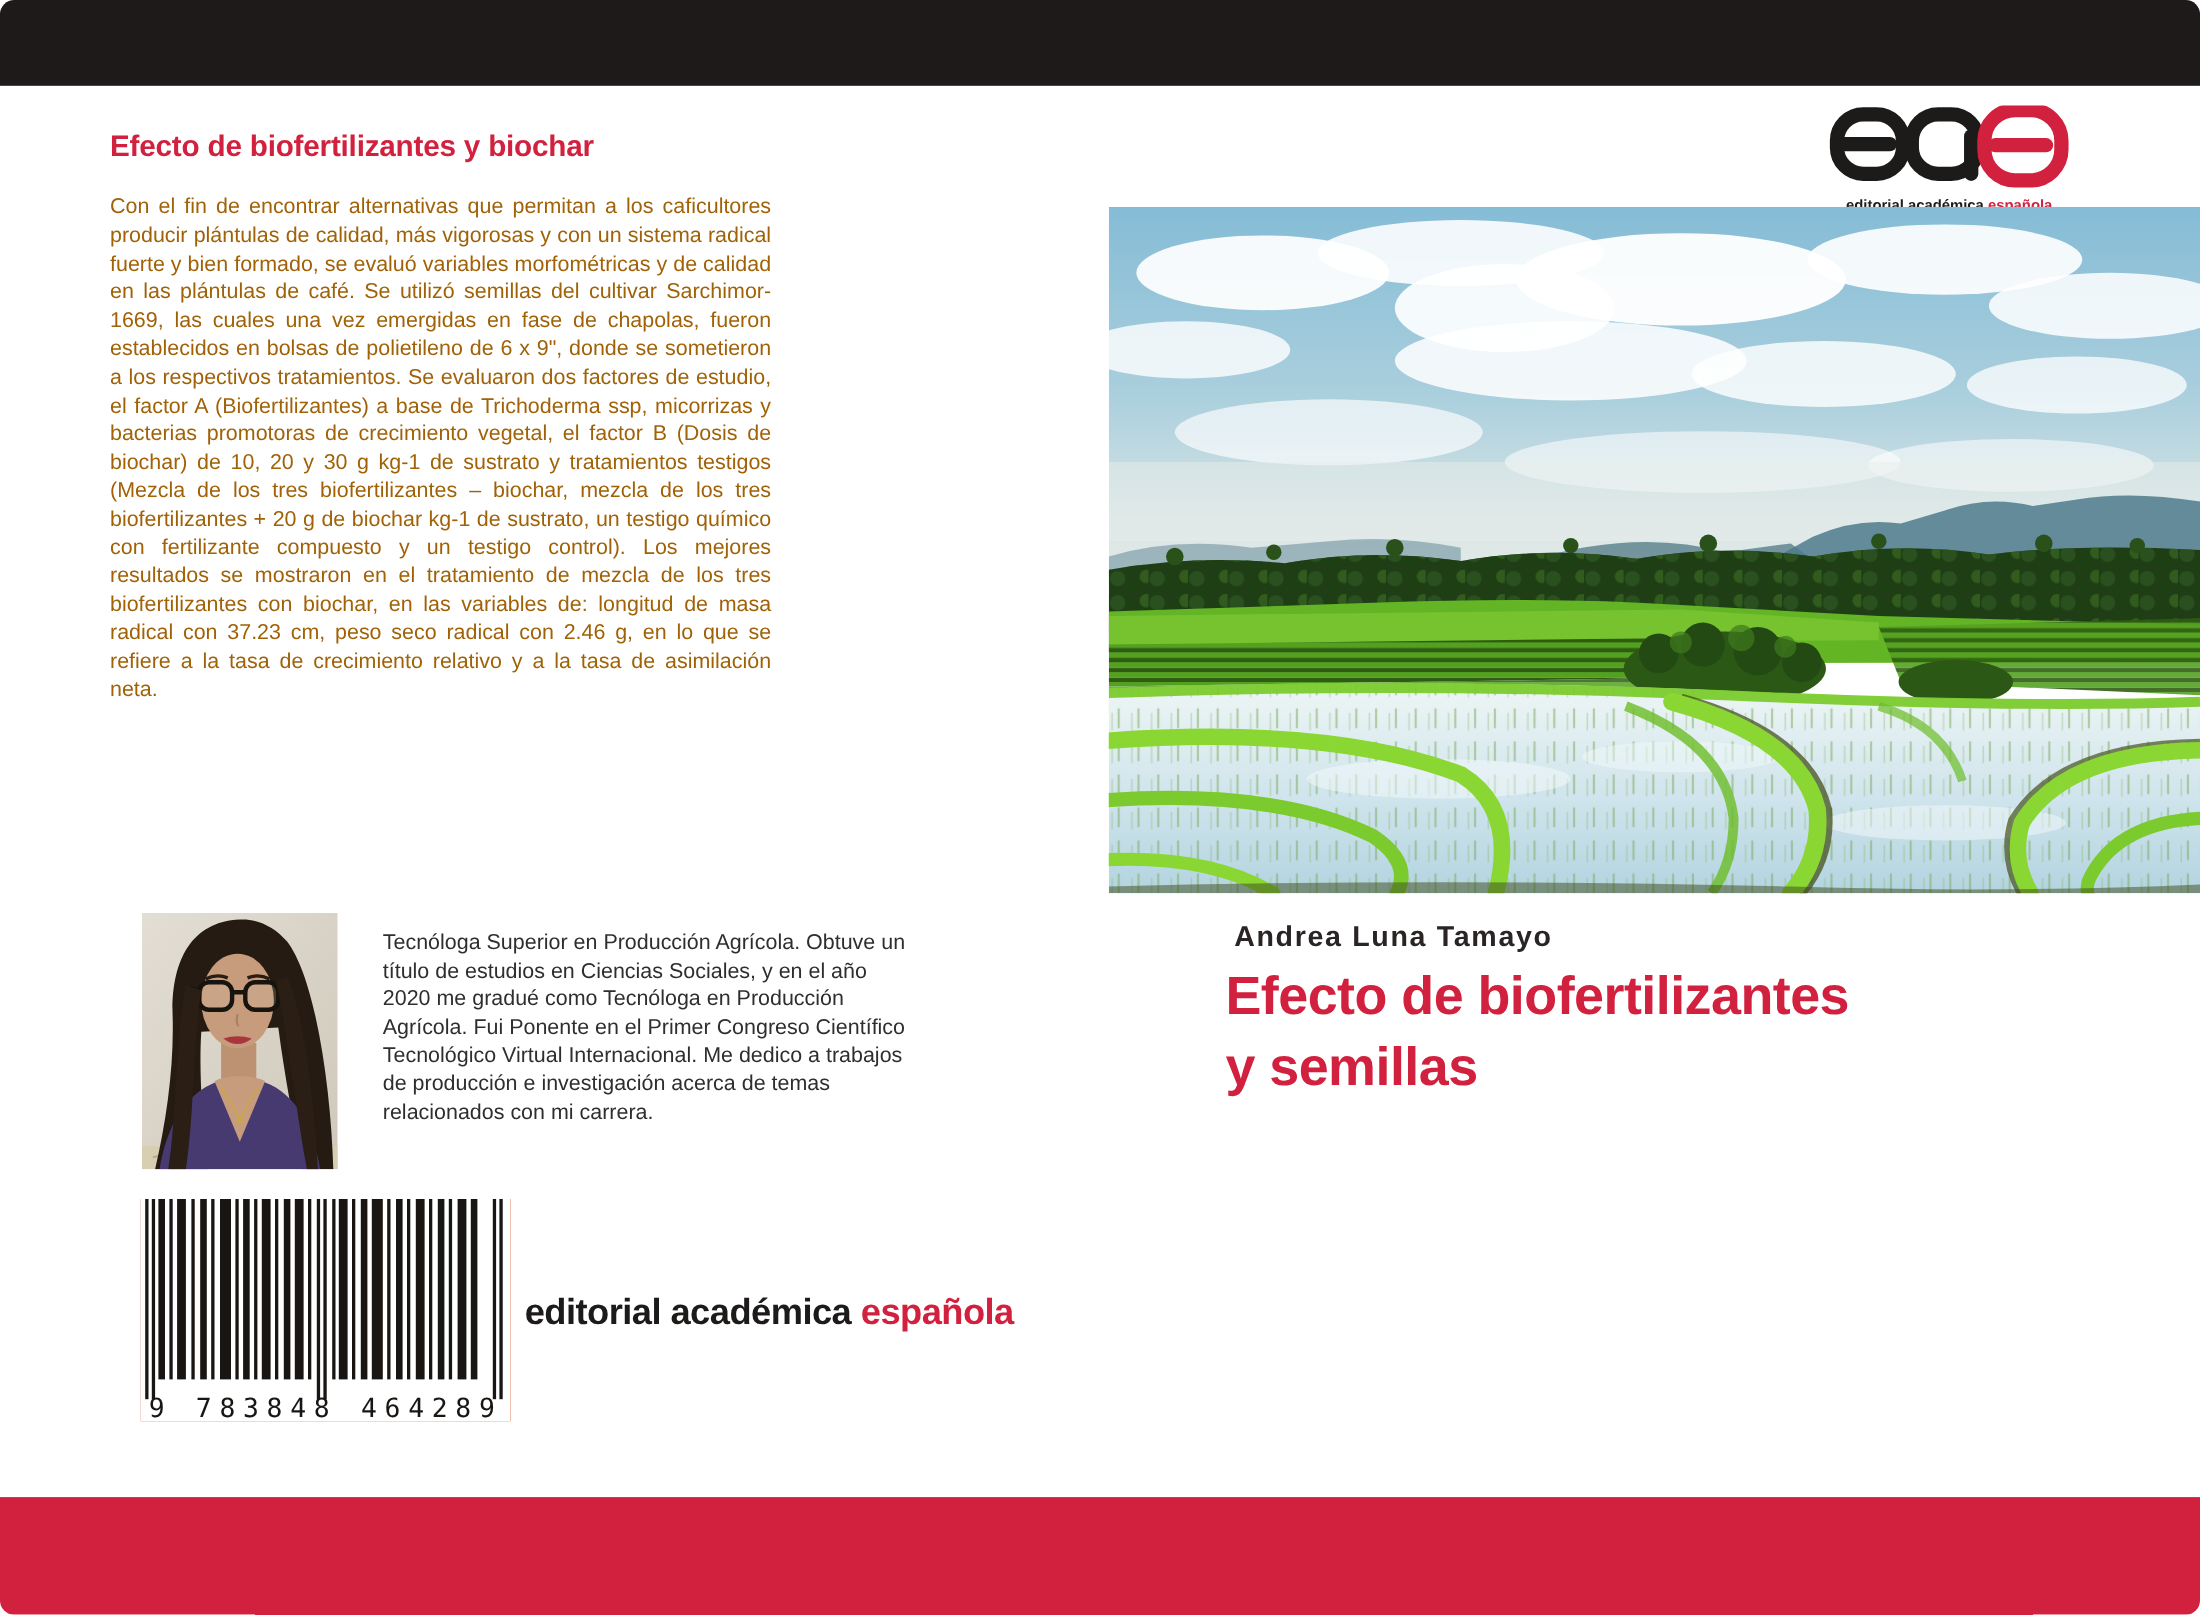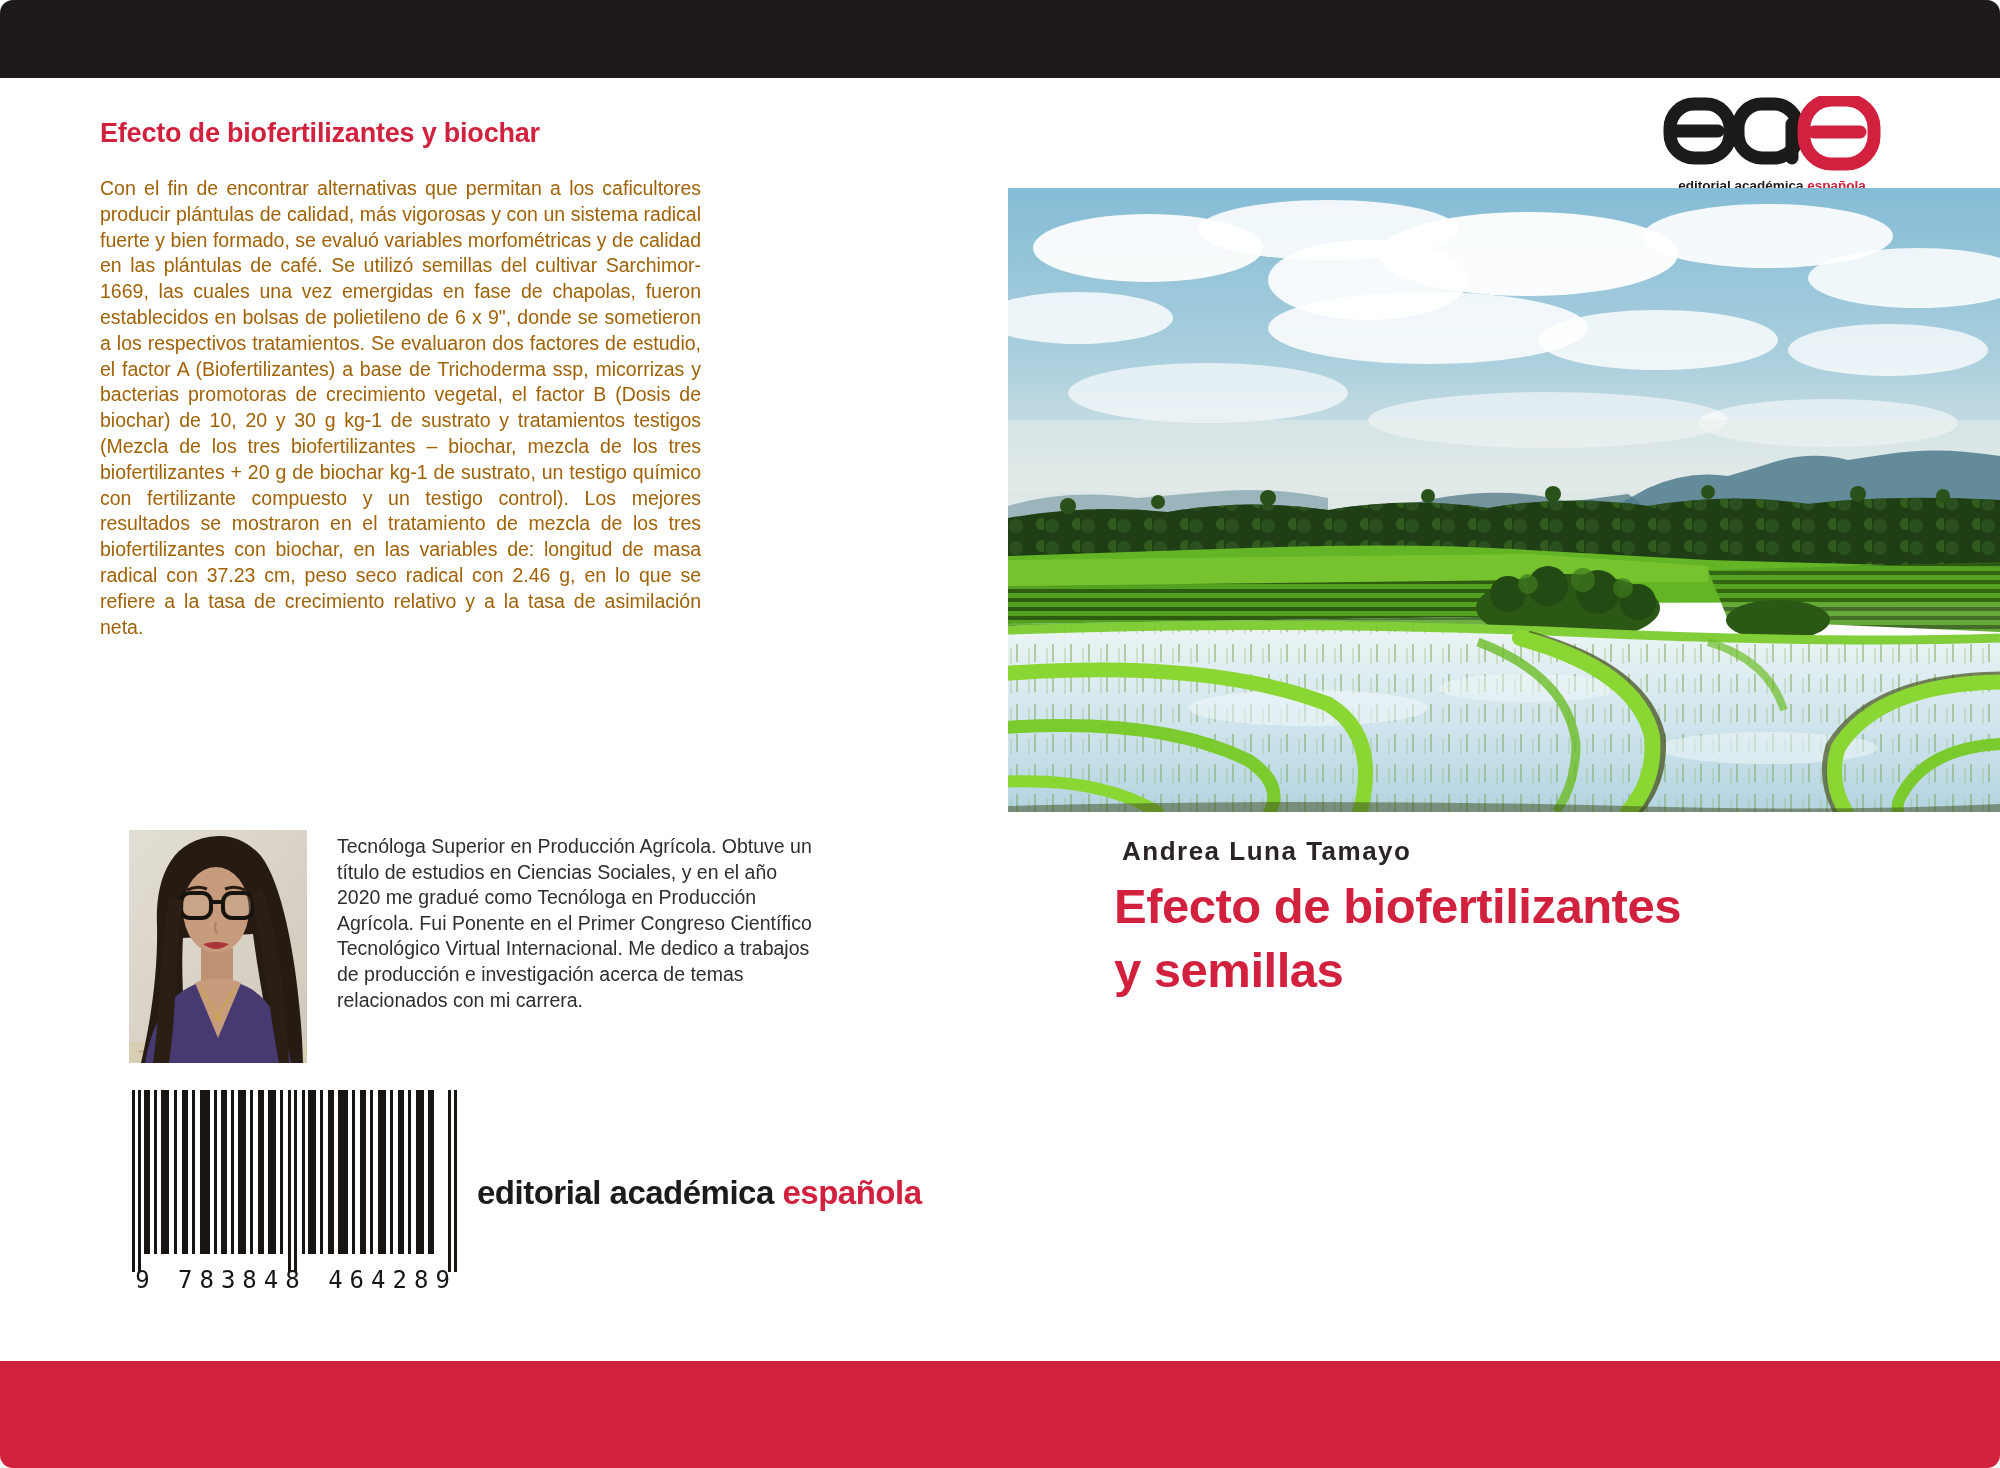--- a/index.html
+++ b/index.html
@@ -8,21 +8,21 @@
   .top-bar{position:absolute;left:0;top:0;width:2000px;height:78px;background:#1e1a1a;}
   .bottom-bar{position:absolute;left:0;top:1361px;width:2000px;height:107px;background:#d2213e;}
 
   
   .back-title{position:absolute;left:100px;top:118px;width:620px;margin:0;
               font-size:27px;font-weight:700;letter-spacing:-0.2px;color:#d2213e;}
   .back-summary{position:absolute;left:100px;top:176px;width:601px;margin:0;
                 font-size:19.5px;line-height:25.8px;color:#a16207;
                 text-align:justify;text-justify:inter-word;}
   .author-photo{position:absolute;left:129px;top:830px;width:178px;height:233px;}
-  .author-bio{position:absolute;left:337px;top:834px;width:480px;margin:0;
+  .author-bio{position:absolute;left:337px;top:834px;width:480px;margin:11px;
               font-size:19.5px;line-height:25.6px;color:#2e2e2e;}
   .barcode-wrap{position:absolute;left:128px;top:1090px;width:336px;height:202px;background:#c2410c;}
   .publisher-line{position:absolute;left:477px;top:1174px;white-space:nowrap;
                   font-size:33px;font-weight:700;letter-spacing:-0.5px;color:#1d1a1a;}
   .publisher-line .red{color:#d2213e;}
 
   
   .eae-logo{position:absolute;left:1658px;top:96px;width:228px;text-align:center;}
   .eae-logo .tagline{margin-top:2px;font-size:13.5px;font-weight:700;letter-spacing:0;
                      color:#1d1a1a;white-space:nowrap;}

